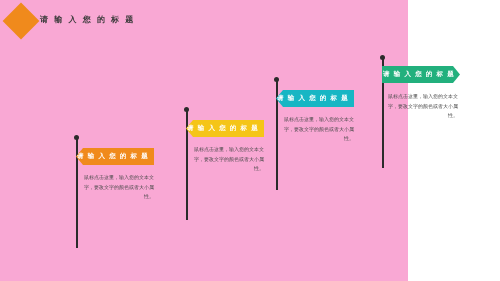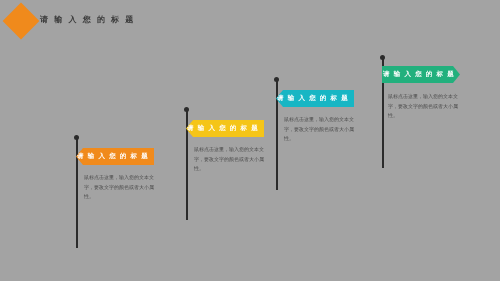--- a/index.html
+++ b/index.html
@@ -8,23 +8,24 @@
   }
   body {
     width: 500px;
     height: 281px;
     background: #ffffff;
     font-family: "Liberation Sans", sans-serif;
     overflow: hidden;
   }
   .slide {
     position: relative;
-    width: 500px;
+    width: 408px;
     height: 281px;
-    background: #a3a3a3;
+    background: #f9a8d4;
+    text-align: right;
   }
 
   
   .header-diamond {
     position: absolute;
     left: 8px;
     top: 8px;
     width: 26px;
     height: 26px;
     background: #f08a1c;

